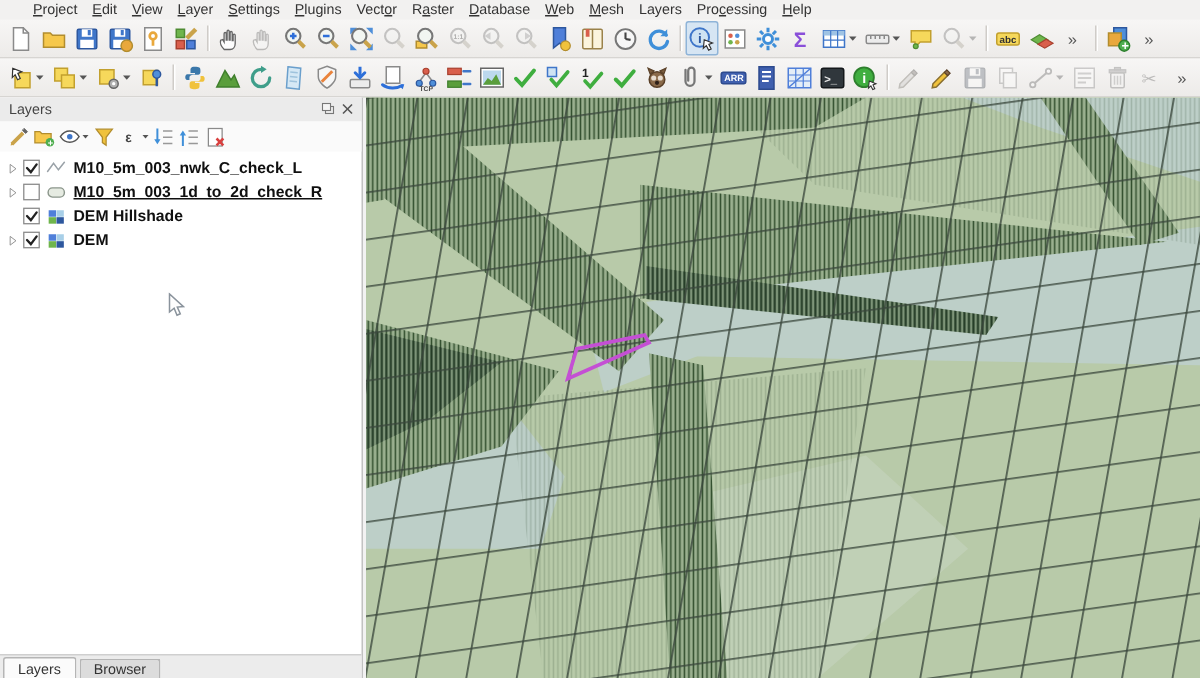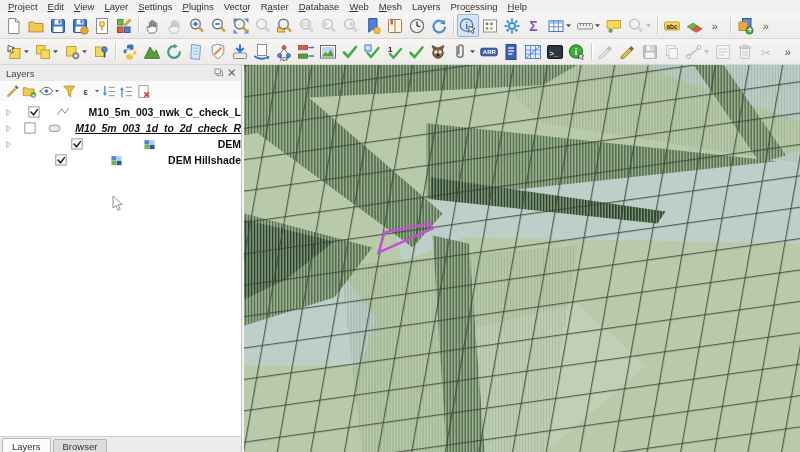--- a/index.html
+++ b/index.html
@@ -1,19 +1,19 @@
 <!DOCTYPE html>
 <html><head>
 <meta charset="utf-8">
 <style>
   html,body{margin:0;padding:0;}
   body{width:800px;height:452px;overflow:hidden;background:#f0efee;
        font-family:"Liberation Sans",sans-serif;-webkit-font-smoothing:antialiased;}
   .menubar{height:13px;background:#f2f1f0;display:flex;align-items:center;
-           font-size:9.5px;color:#333;padding-left:3px;}
+           font-size:9.5px;color:#333;padding-left:17px;}
   .menu-item{display:inline-block;padding:0 5px;cursor:default;}
   .menu-item u{text-decoration:underline;}
   .tb{display:flex;align-items:center;background:linear-gradient(#f7f6f5,#edebe9);
       border-bottom:1px solid #d7d5d2;padding-left:3px;overflow:hidden;white-space:nowrap;}
   #toolbar1{height:25px;}
   #toolbar2{height:25px;}
   .tbtn{height:21px;display:inline-flex;align-items:center;border:1px solid transparent;
         border-radius:2px;padding:0 1px;flex:none;}
   .tbtn svg{width:18px;height:18px;display:block;}
   .caret{width:7px;height:18px;display:inline-flex;align-items:center;}
@@ -26,30 +26,30 @@
          border-right:1px solid #c2c2c2;position:relative;box-sizing:border-box;}
   .panel-header{height:16px;background:#ebebeb;display:flex;align-items:center;
                 font-size:9.5px;color:#444;padding:0 3px 0 6px;flex:none;}
   .panel-header .title{flex:1;}
   .win-btn{width:12px;height:12px;flex:none;margin-left:1px;}
   .win-btn svg{width:12px;height:12px;display:block;}
   .panel-tools{height:20px;display:flex;align-items:center;padding-left:4px;background:#fafafa;flex:none;}
   .ptool{display:inline-flex;align-items:center;padding:1px;border-radius:2px;}
   .ptool svg{width:15px;height:15px;display:block;}
   .tree{flex:1;padding-top:3px;font-size:10.5px;color:#101010;overflow:hidden;}
-  .row{height:16px;display:flex;align-items:center;justify-content:space-between;}
+  .row{height:16px;display:flex;align-items:center;}
   .expander{width:11px;height:11px;margin-left:3px;flex:none;}
   .expander svg{width:11px;height:11px;display:block;}
   .cb{width:12px;height:12px;margin:0 2px 0 1px;flex:none;}
   .cb svg{width:12px;height:12px;display:block;}
   .sym{width:15px;height:13px;margin:0 4px 0 1px;flex:none;}
   .sym svg{width:15px;height:13px;display:block;}
   .lbl{white-space:nowrap;}
   .lbl.b{font-weight:bold;}
-  .lbl.i{font-style:italic;}
+  .lbl.i{}
   .lbl.u{text-decoration:underline;}
   .tabs{height:17px;background:#ececec;display:flex;align-items:flex-end;
         padding-left:2px;border-top:1px solid #cfcfcf;flex:none;}
   .tab{font-size:9.5px;color:#333;padding:1px 9px 2px;border:1px solid #b5b5b5;border-bottom:none;
        background:#dcdcdc;margin-right:2px;border-radius:2px 2px 0 0;}
   .tab.active{background:#fbfbfb;padding-top:2px;}
   .canvas{flex:1;position:relative;background:#b8caa9;border-left:2px solid #f2f2f2;overflow:hidden;}
   .canvas > svg{position:absolute;left:0;top:0;width:100%;height:100%;display:block;}
   .cursor{position:absolute;left:112px;top:130px;width:12px;height:17px;pointer-events:none;}
   .cursor svg{width:12px;height:17px;display:block;}
@@ -832,58 +832,58 @@
             </svg>
           </span>
           <span class="sym">
             <svg viewBox="0 0 18 18" style="width: 15px; height: 13px;">
               <rect x="1.5" y="4.5" width="15" height="8.5" fill="#e6ebe2" stroke="#8a958a" stroke-width="1.3" rx="4"></rect>
             </svg>
           </span>
           <span class="lbl b i u">M10_5m_003_1d_to_2d_check_R</span>
         </div>
         <div class="row">
-          <span class="expander">
-            <svg viewBox="0 0 18 18" style="width: 11px; height: 11px;">
-              <path d="M6.5,4.5l6,4.5-6,4.5z" fill="#fdfdfd" stroke="#8a8a8a" stroke-width="1" stroke-linecap="round"></path>
-            </svg>
-          </span>
+          <span class="expander"></span>
           <span class="cb">
             <svg viewBox="0 0 14 14">
               <rect x="1" y="1" width="12" height="12" fill="#fff" stroke="#8a8a8a" stroke-width="1"></rect>
               <path d="M3.5,7l3,3.2L11,4.2" fill="none" stroke="#222" stroke-width="1.8" stroke-linecap="round"></path>
             </svg>
           </span>
           <span class="sym">
             <svg viewBox="0 0 18 18" style="width: 15px; height: 13px;">
               <rect x="2" y="3" width="6.8" height="6" fill="#4f7fd9"></rect>
               <rect x="9.2" y="3" width="6.8" height="6" fill="#a8cfe8"></rect>
               <rect x="2" y="9.4" width="6.8" height="6" fill="#6fb54c"></rect>
               <rect x="9.2" y="9.4" width="6.8" height="6" fill="#2d579e"></rect>
             </svg>
           </span>
-          <span class="lbl b">DEM</span>
+          <span class="lbl b">DEM Hillshade</span>
         </div>
         <div class="row">
-          <span class="expander"></span>
+          <span class="expander">
+            <svg viewBox="0 0 18 18" style="width: 11px; height: 11px;">
+              <path d="M6.5,4.5l6,4.5-6,4.5z" fill="#fdfdfd" stroke="#8a8a8a" stroke-width="1" stroke-linecap="round"></path>
+            </svg>
+          </span>
           <span class="cb">
             <svg viewBox="0 0 14 14">
               <rect x="1" y="1" width="12" height="12" fill="#fff" stroke="#8a8a8a" stroke-width="1"></rect>
               <path d="M3.5,7l3,3.2L11,4.2" fill="none" stroke="#222" stroke-width="1.8" stroke-linecap="round"></path>
             </svg>
           </span>
           <span class="sym">
             <svg viewBox="0 0 18 18" style="width: 15px; height: 13px;">
               <rect x="2" y="3" width="6.8" height="6" fill="#4f7fd9"></rect>
               <rect x="9.2" y="3" width="6.8" height="6" fill="#a8cfe8"></rect>
               <rect x="2" y="9.4" width="6.8" height="6" fill="#6fb54c"></rect>
               <rect x="9.2" y="9.4" width="6.8" height="6" fill="#2d579e"></rect>
             </svg>
           </span>
-          <span class="lbl b">DEM Hillshade</span>
+          <span class="lbl b">DEM</span>
         </div>
       </div>
     <div class="cursor">
       <svg viewBox="0 0 12 17">
           <path d="M1,1 L1,13 L4.1,10.5 L6,15.2 L8.2,14.2 L6.2,9.7 L10.3,9.4 Z" fill="#fdfdfd" stroke="#8a939c" stroke-width="1"></path>
         </svg>
     </div>
     <div class="tabs" id="panel-tabs">
         <span class="tab active">Layers</span>
         <span class="tab">Browser</span>

